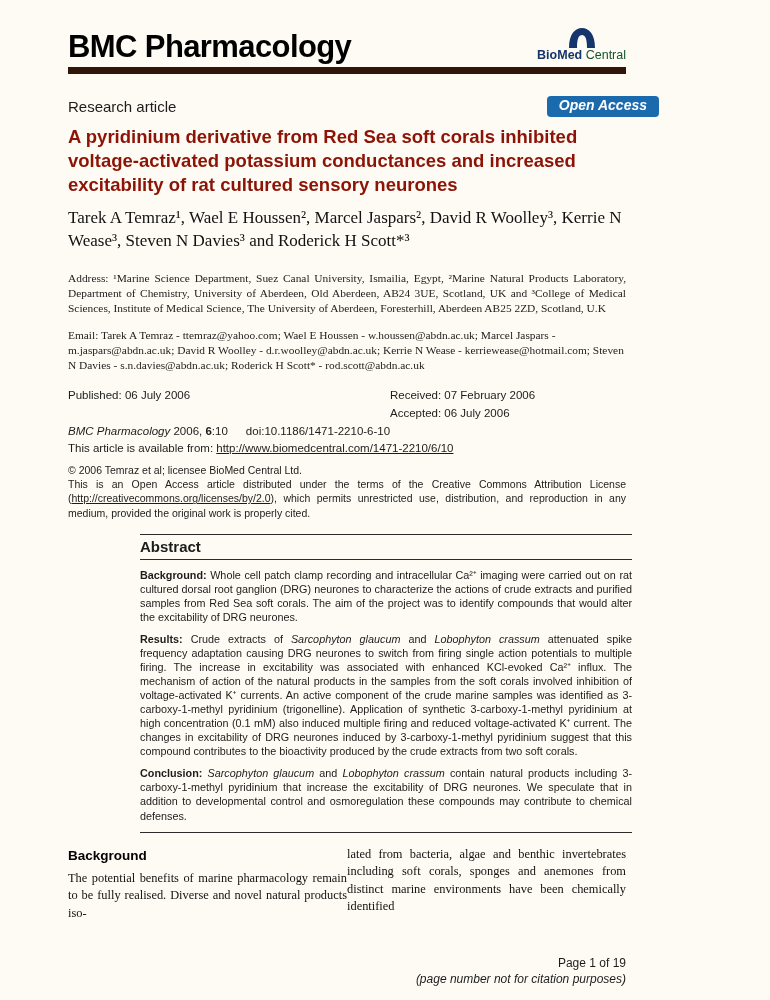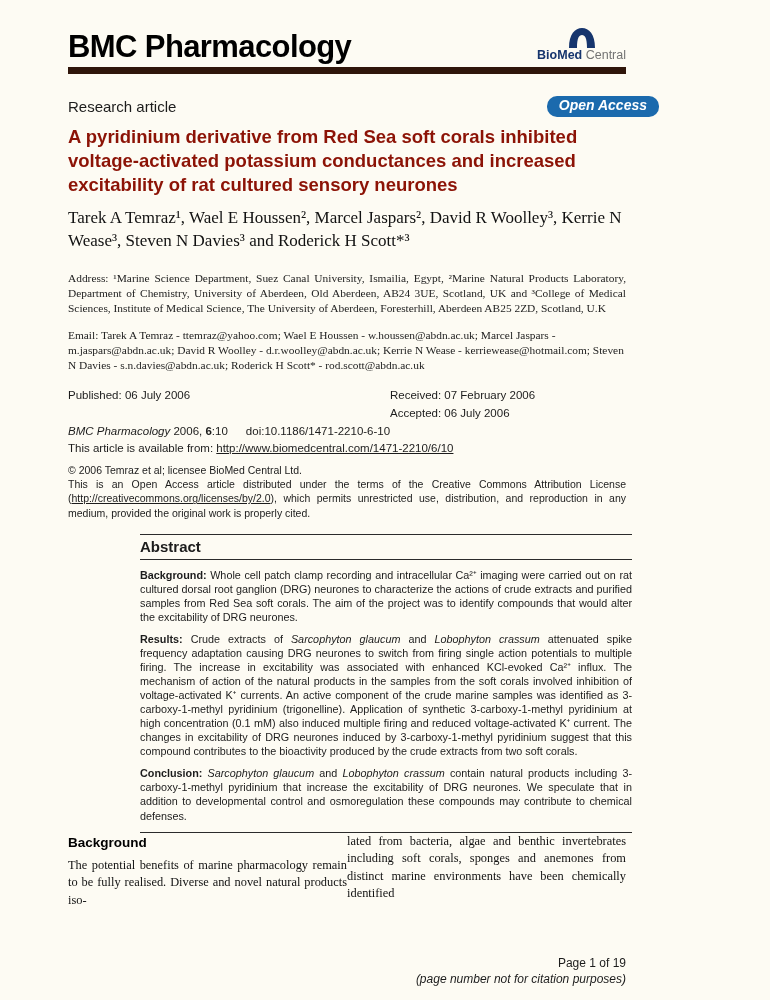--- a/index.html
+++ b/index.html
@@ -8,27 +8,27 @@
     box-sizing:border-box;padding:26px 68px 0;overflow:hidden;
     font-family:"Liberation Sans",sans-serif;color:#1c1c1c;
   }
   
   .header{display:flex;justify-content:space-between;align-items:flex-end;}
   .journal-title{font-size:31px;font-weight:bold;letter-spacing:-0.6px;line-height:1.05;color:#000;}
   .logo{text-align:center;padding-bottom:1px;}
   .logo svg{display:block;margin:0 auto 1px;}
   .logo-text{font-size:12.5px;line-height:1.1;white-space:nowrap;}
   .logo-bio{font-weight:bold;color:#16356d;}
-  .logo-central{color:#737373;}
+  .logo-central{color:#14532d;}
   .rule{height:7px;background:#2f150a;margin-top:3px;}
   
   .meta-bar{display:flex;justify-content:space-between;align-items:center;margin-top:22px;}
   .article-type{font-size:15px;}
   .open-access{background:#1b6aad;color:#fff;font-weight:bold;font-style:italic;
-    font-size:14px;padding:2px 12px 4px;margin-right:-33px;border-radius:10px;line-height:1.1;}
+    font-size:14px;padding:2px 12px 4px;margin-right:-33px;border-radius:4px;line-height:1.1;}
   
   .title{margin-top:8px;font-size:18.5px;font-weight:bold;color:#8c1306;line-height:1.3;max-width:578px;}
   .authors{margin-top:10px;font-family:"Liberation Serif",serif;font-size:17px;line-height:1.35;max-width:585px;color:#111;}
   
   .smallserif{font-family:"Liberation Serif",serif;font-size:11.4px;line-height:1.32;color:#222;text-align:justify;}
   .address{margin-top:18px;}
   .email{margin-top:12px;text-align:left;}
   .corresponding{margin-top:7px;font-family:"Liberation Serif",serif;font-size:11.4px;}
   
   .dates{display:flex;margin-top:14px;font-size:11.5px;line-height:1.5;}
@@ -41,21 +41,21 @@
   .copyright{margin-top:9px;font-size:10.5px;line-height:1.36;text-align:justify;}
   .link{text-decoration:underline;color:inherit;cursor:pointer;}
   
   .abstract{margin-top:14px;margin-left:72px;width:492px;
     border-top:1px solid #2b2b2b;border-bottom:1px solid #2b2b2b;padding-bottom:9px;}
   .abstract-heading{font-size:15px;font-weight:bold;margin:0;padding:3px 0 4px;border-bottom:1px solid #2b2b2b;}
   .abstract p{font-size:10.8px;line-height:1.3;text-align:justify;margin:8px 0 0;}
   .lbl{font-weight:bold;}
   .it{font-style:italic;}
   
-  .body-section{display:flex;
+  .body-section{display:flex;margin-top:13px;
     font-family:"Liberation Serif",serif;font-size:12.4px;line-height:1.42;text-align:justify;color:#111;}
   .bcol{width:304px;}
   .bg-heading{font-family:"Liberation Sans",sans-serif;font-weight:bold;font-size:13.5px;margin:0 0 5px;color:#000;}
   
   .footer{position:absolute;right:68px;bottom:14px;text-align:right;}
   .footer .pg{font-size:12px;}
   .footer .note{font-size:12px;font-style:italic;margin-top:2px;}
 </style>
 </head>
 <body>

